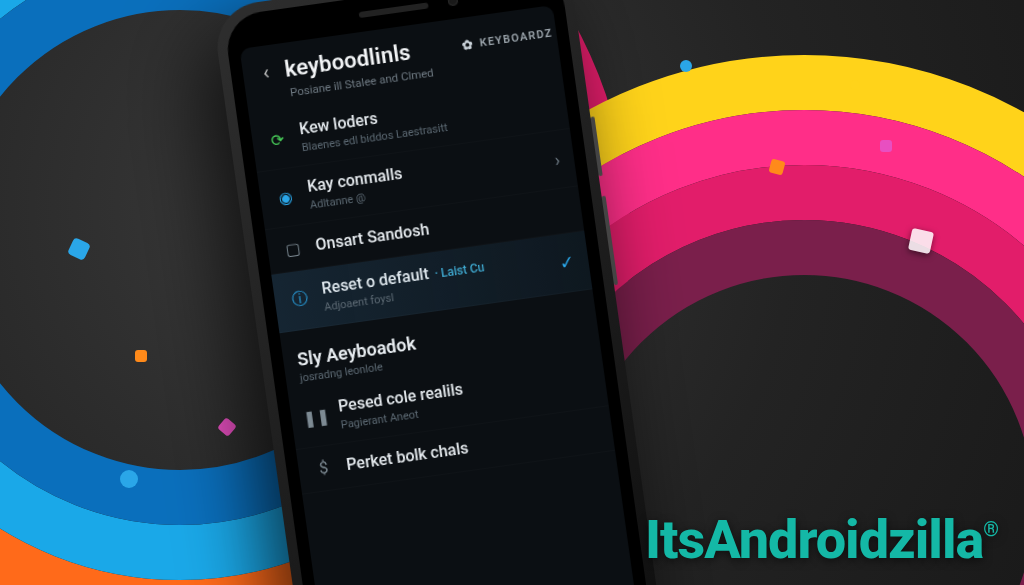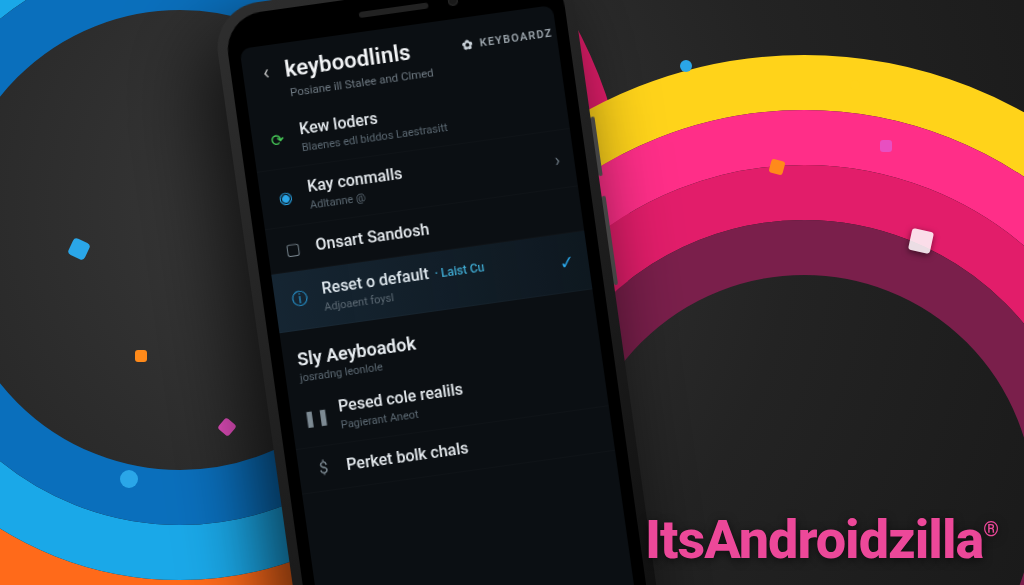--- a/index.html
+++ b/index.html
@@ -43,21 +43,21 @@
   .confetti.c5  { left: 680px; top: 60px;  width: 12px; height: 12px; background:#2aa6e8; border-radius:50%; }
   .confetti.c6  { left: 770px; top: 160px; width: 14px; height: 14px; background:#ff8a1a; border-radius:3px; transform:rotate(15deg); }
   .confetti.c7  { left: 850px; top: 80px;  width: 10px; height: 10px; background:#ffd31a; border-radius:50%; }
   .confetti.c8  { left: 910px; top: 230px; width: 22px; height: 22px; background:rgba(255,255,255,.85); border-radius:3px; transform:rotate(12deg); box-shadow:0 2px 6px rgba(0,0,0,.5); }
   .confetti.c9  { left: 880px; top: 140px; width: 12px; height: 12px; background:#e84fc1; border-radius:3px; }
 
   
   .watermark {
     position: absolute; right: 26px; bottom: 14px;
     z-index: 50;
-    color: #ec4899; font-weight: 800; font-size: 54px; letter-spacing: -1px;
+    color: #14b8a6; font-weight: 800; font-size: 54px; letter-spacing: -1px;
     text-shadow: 0 2px 10px rgba(0,0,0,.6);
   }
   .watermark sup { font-size: 20px; vertical-align: 22px; font-weight: 600; }
 
   
   .phone-wrap {
     position: absolute;
     left: 260px; top: -20px;
     width: 360px; height: 720px;
     transform: rotate(-8deg);

